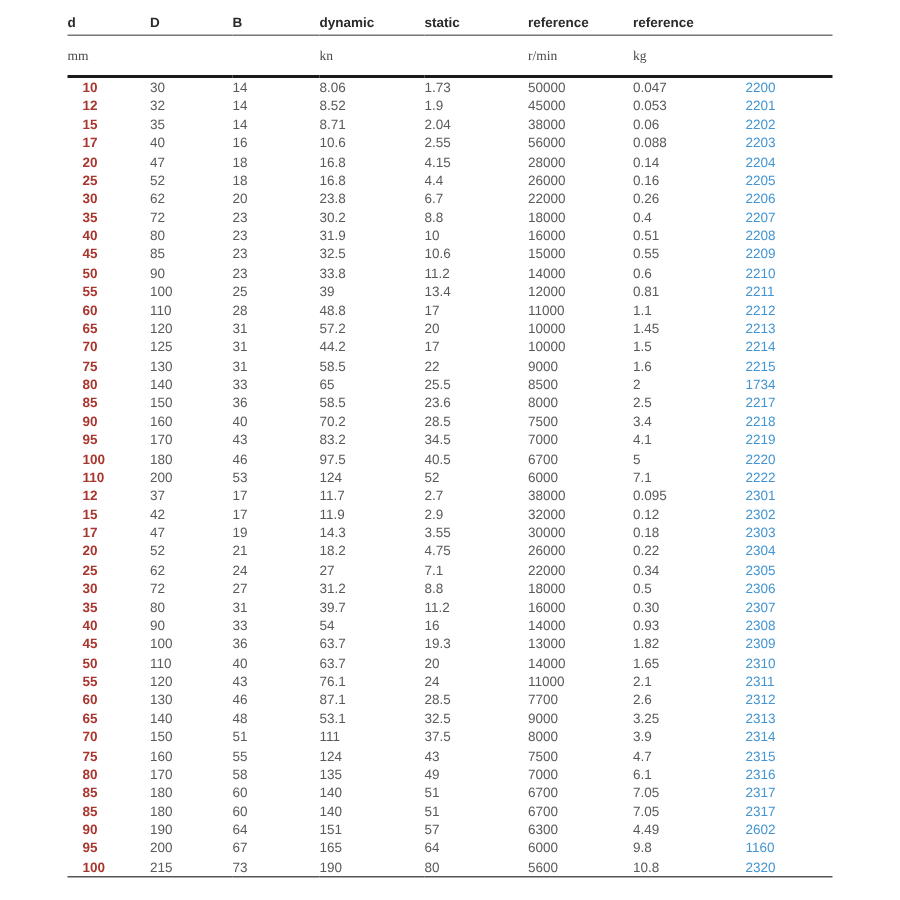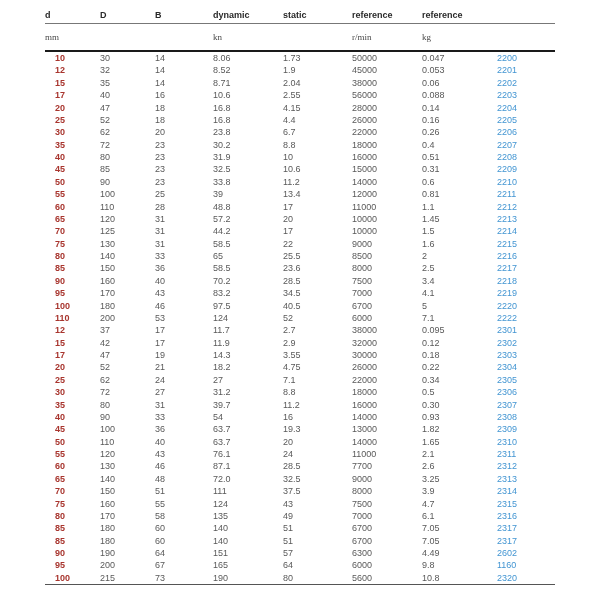--- a/index.html
+++ b/index.html
@@ -195,21 +195,21 @@
           <td>0.51</td>
           <td>2208</td>
         </tr>
         <tr>
           <td>45</td>
           <td>85</td>
           <td>23</td>
           <td>32.5</td>
           <td>10.6</td>
           <td>15000</td>
-          <td>0.31</td>
+          <td>0.55</td>
           <td>2209</td>
         </tr>
         <tr>
           <td>50</td>
           <td>90</td>
           <td>23</td>
           <td>33.8</td>
           <td>11.2</td>
           <td>14000</td>
           <td>0.6</td>
@@ -266,21 +266,21 @@
           <td>2215</td>
         </tr>
         <tr>
           <td>80</td>
           <td>140</td>
           <td>33</td>
           <td>65</td>
           <td>25.5</td>
           <td>8500</td>
           <td>2</td>
-          <td>2216</td>
+          <td>1734</td>
         </tr>
         <tr>
           <td>85</td>
           <td>150</td>
           <td>36</td>
           <td>58.5</td>
           <td>23.6</td>
           <td>8000</td>
           <td>2.5</td>
           <td>2217</td>
@@ -442,21 +442,21 @@
           <td>87.1</td>
           <td>28.5</td>
           <td>7700</td>
           <td>2.6</td>
           <td>2312</td>
         </tr>
         <tr>
           <td>65</td>
           <td>140</td>
           <td>48</td>
-          <td>72.0</td>
+          <td>53.1</td>
           <td>32.5</td>
           <td>9000</td>
           <td>3.25</td>
           <td>2313</td>
         </tr>
         <tr>
           <td>70</td>
           <td>150</td>
           <td>51</td>
           <td>111</td>

